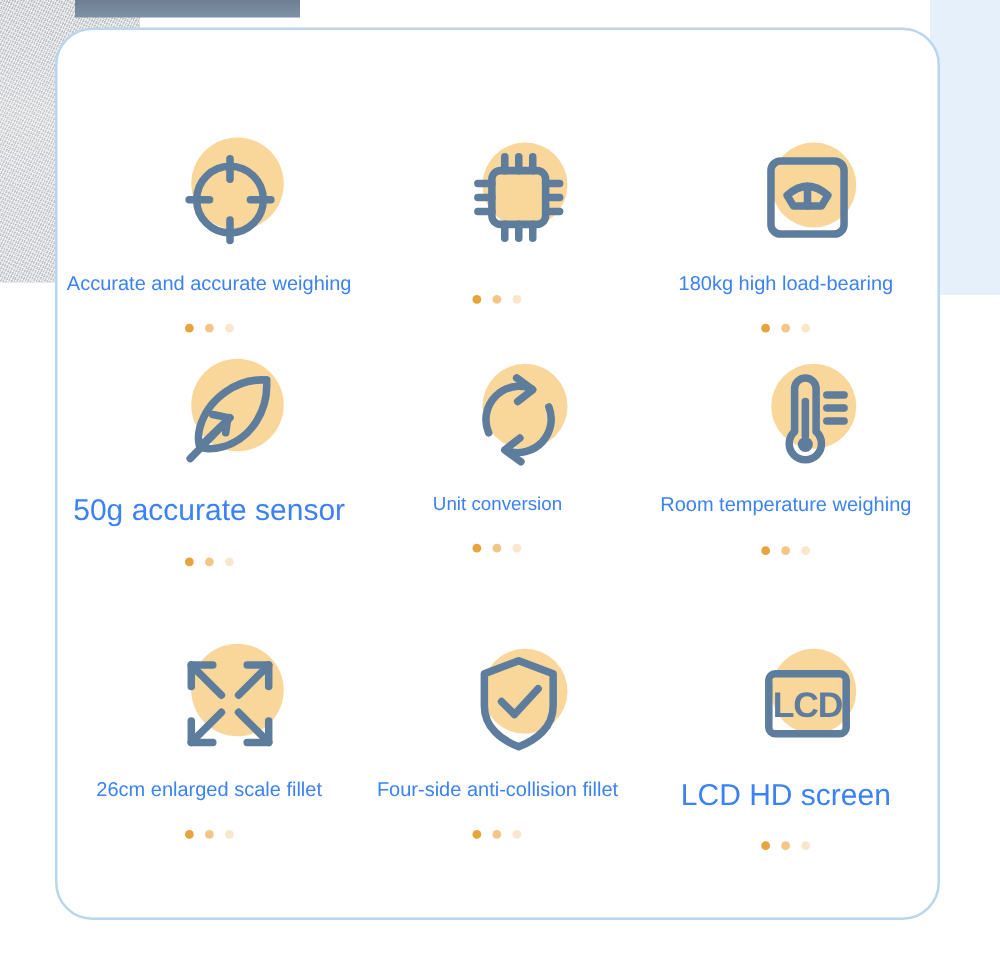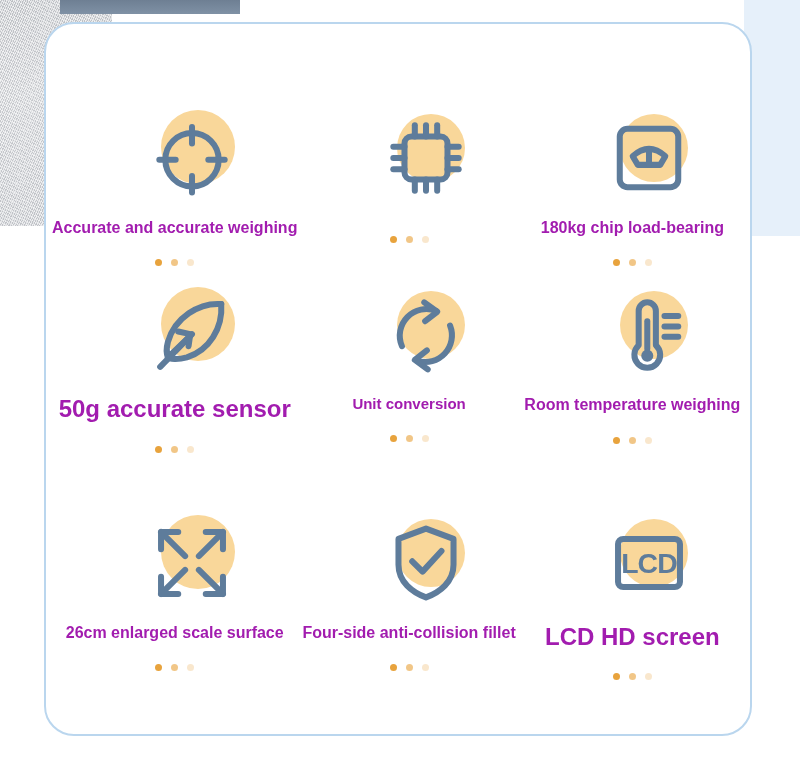--- a/index.html
+++ b/index.html
@@ -89,22 +89,22 @@
   .glyph {
     position: relative;
     z-index: 2;
     width: 86px; height: 86px;
     display: block;
   }
   .glyph svg { width: 100%; height: 100%; display: block; }
 
   .label {
     margin-top: 4px;
-    font-weight: bold;
-    color: #a21caf;
+    font-weight: normal;
+    color: #3b82f6;
     text-align: center;
     line-height: 1.2;
     white-space: nowrap;
   }
   .label.sz-md { font-size: 16px; }
   .label.sz-lg { font-size: 24px; }
   .label.sz-sm { font-size: 15px; }
 
   .dots {
     margin-top: 22px;
@@ -194,21 +194,21 @@
         <span class="glyph">
           <svg viewBox="0 0 100 100">
             <g fill="none" stroke="#5e7c9b" stroke-width="7" stroke-linecap="round" stroke-linejoin="round">
               <rect x="16" y="16" width="68" height="68" rx="9"></rect>
               <path d="M31 48 q19 -17 38 0 l-6 10 h-26 z"></path>
               <line x1="50" y1="40" x2="50" y2="58"></line>
             </g>
           </svg>
         </span>
       </div>
-      <div class="label sz-md">180kg chip load-bearing</div>
+      <div class="label sz-md">180kg high load-bearing</div>
       <div class="dots">
         <span class="dot d1"></span>
         <span class="dot d2"></span>
         <span class="dot d3"></span>
       </div>
     </div>
 
     <div class="cell row2">
       <div class="icon-wrap">
         <div class="blob"></div>
@@ -288,21 +288,21 @@
               <line x1="86" y1="14" x2="58" y2="42"></line>
               <polyline points="66,14 86,14 86,34"></polyline>
               <line x1="14" y1="86" x2="42" y2="58"></line>
               <polyline points="14,66 14,86 34,86"></polyline>
               <line x1="86" y1="86" x2="58" y2="58"></line>
               <polyline points="66,86 86,86 86,66"></polyline>
             </g>
           </svg>
         </span>
       </div>
-      <div class="label sz-md">26cm enlarged scale surface</div>
+      <div class="label sz-md">26cm enlarged scale fillet</div>
       <div class="dots">
         <span class="dot d1"></span>
         <span class="dot d2"></span>
         <span class="dot d3"></span>
       </div>
     </div>
 
     <div class="cell row3">
       <div class="icon-wrap">
         <div class="blob sm"></div>

